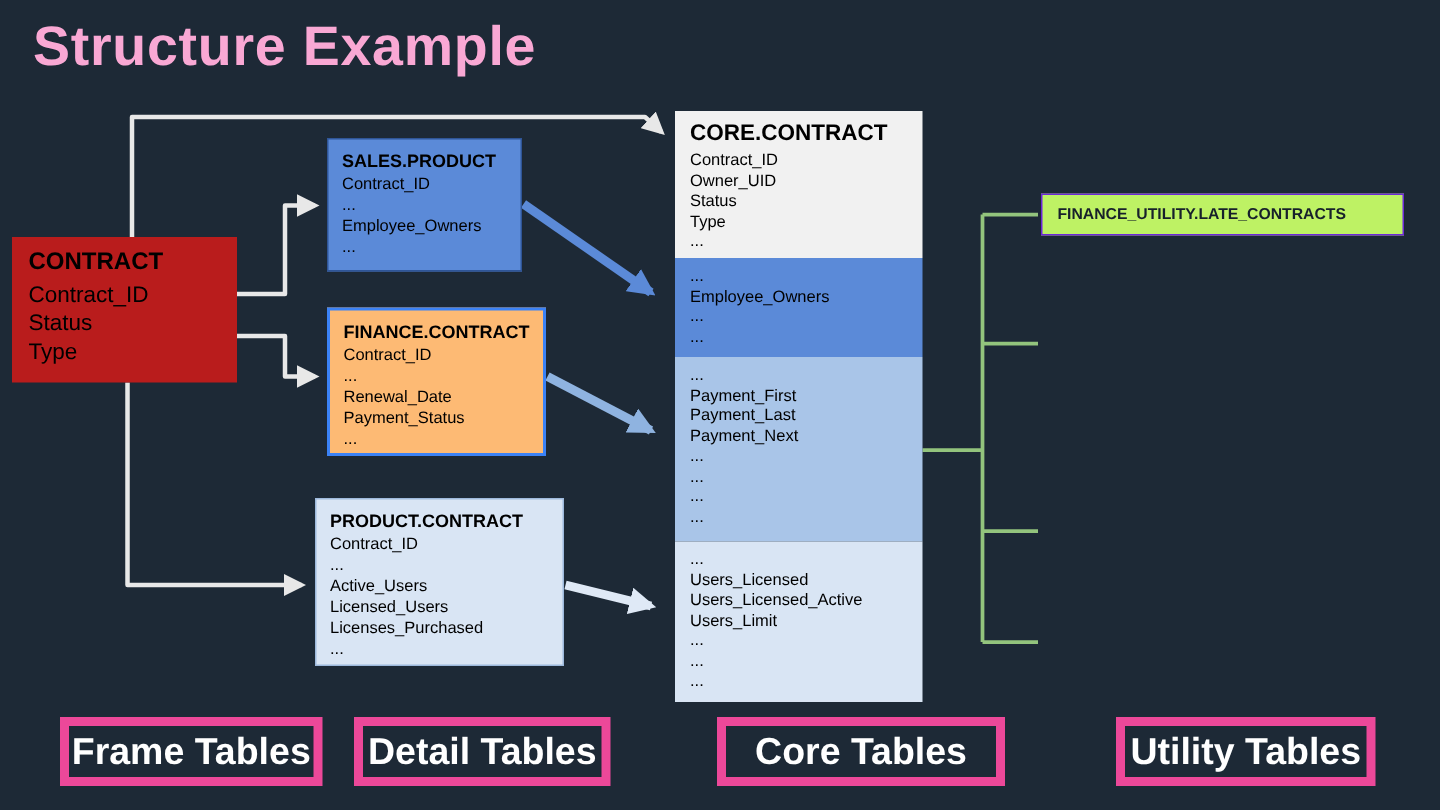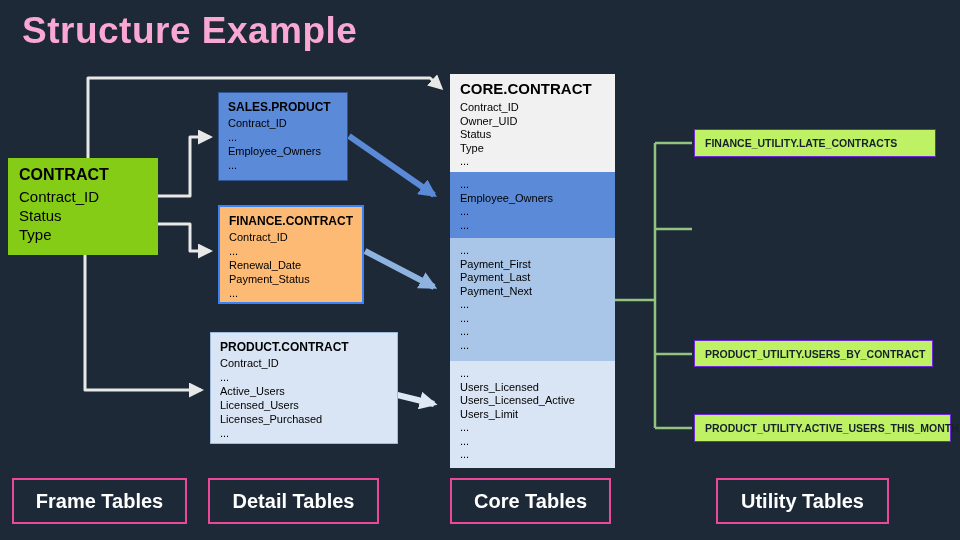--- a/index.html
+++ b/index.html
@@ -13,31 +13,31 @@
   .page-title {
     position:absolute; left:22px; top:10px; margin:0;
     font-size:37px; font-weight:bold; color:#f9a8d4; letter-spacing:0.5px;
   }
 
   .tbox { position:absolute; box-sizing:border-box; color:#000; overflow:hidden; }
   .thead { font-weight:bold; }
   .field { white-space:nowrap; }
 
   
-  .frame-box { left:8px; top:158px; width:150px; height:97px; background:#84cc16; padding:8px 11px; }
+  .frame-box { left:8px; top:158px; width:150px; height:97px; background:#b91c1c; padding:8px 11px; }
   .frame-box .thead { font-size:16px; margin-bottom:3px; }
   .frame-box .field { font-size:15px; line-height:19px; }
 
   
   .detail { padding:7px 9px; }
   .detail .thead { font-size:12px; margin-bottom:2px; }
   .detail .field { font-size:11px; line-height:14px; }
   .sales-box   { left:218px; top:92px;  width:130px; height:89px;  background:#5b8ad8; border:1px solid #2f5597; }
   .finance-box { left:218px; top:205px; width:146px; height:99px;  background:#fdba74; border:2px solid #3b82f6; }
-  .product-box { left:210px; top:332px; width:188px; height:112px; background:#d9e5f4; border:1px solid #9db9dc; }
+  .product-box { left:210px; top:332px; width:166px; height:112px; background:#d9e5f4; border:1px solid #9db9dc; }
 
   
   .core-box { position:absolute; left:450px; top:74px; width:165px; }
   .core-sec { box-sizing:border-box; padding:6px 10px; color:#000; overflow:hidden; }
   .core-sec .field { font-size:11px; line-height:13.5px; white-space:nowrap; }
   .core-title { font-size:15px; font-weight:bold; margin-bottom:4px; }
   .core-s0 { background:#f1f1f1; height:98px; }
   .core-s1 { background:#5b8ad8; height:66px; }
   .core-s2 { background:#a9c5e8; height:123px; }
   .core-s3 { background:#d9e5f4; height:107px; }
@@ -50,27 +50,27 @@
     font-size:10.5px; font-weight:bold; color:#17202b; white-space:nowrap;
   }
   .util-1 { left:694px; top:129px; width:242px; }
   .util-2 { left:694px; top:215px; width:251px; height:27px; }
   .util-3 { left:694px; top:340px; width:239px; height:27px; }
   .util-4 { left:694px; top:414px; width:257px; }
 
   
   .legend {
     position:absolute; top:478px; height:46px; box-sizing:border-box;
-    border:2px solid #ec4899; color:#ffffff; background:transparent;
+    border:6px solid #ec4899; color:#ffffff; background:transparent;
     display:flex; align-items:center; justify-content:center;
-    font-size:20px; font-weight:bold;
+    font-size:25px; font-weight:bold;margin-left:28px;
   }
   .legend-frame   { left:12px;  width:175px; }
   .legend-detail  { left:208px; width:171px; }
-  .legend-core    { left:450px; width:161px; }
+  .legend-core    { left:450px; width:192px; }
   .legend-utility { left:716px; width:173px;align-items:center; }
 </style>
 </head>
 <body>
 
 <div class="slide">
 
   <svg class="connectors" viewBox="0 0 960 540" xmlns="http://www.w3.org/2000/svg">
     <defs>
       <marker id="arr-w" viewBox="0 0 10 10" refX="8" refY="5" markerWidth="5" markerHeight="5" orient="auto">
@@ -167,26 +167,20 @@
       <div class="field">Users_Limit</div>
       <div class="field">...</div>
       <div class="field">...</div>
       <div class="field">...</div>
     </div>
   </div>
 
   <div class="util util-1">
     <span>FINANCE_UTILITY.LATE_CONTRACTS</span>
   </div>
-  <div class="util util-3">
-    <span>PRODUCT_UTILITY.USERS_BY_CONTRACT</span>
-  </div>
-  <div class="util util-4">
-    <span>PRODUCT_UTILITY.ACTIVE_USERS_THIS_MONTH</span>
-  </div>
 
   <div class="legend legend-frame">
     <span>Frame Tables</span>
   </div>
   <div class="legend legend-detail">
     <span>Detail Tables</span>
   </div>
   <div class="legend legend-core">
     <span>Core Tables</span>
   </div>

